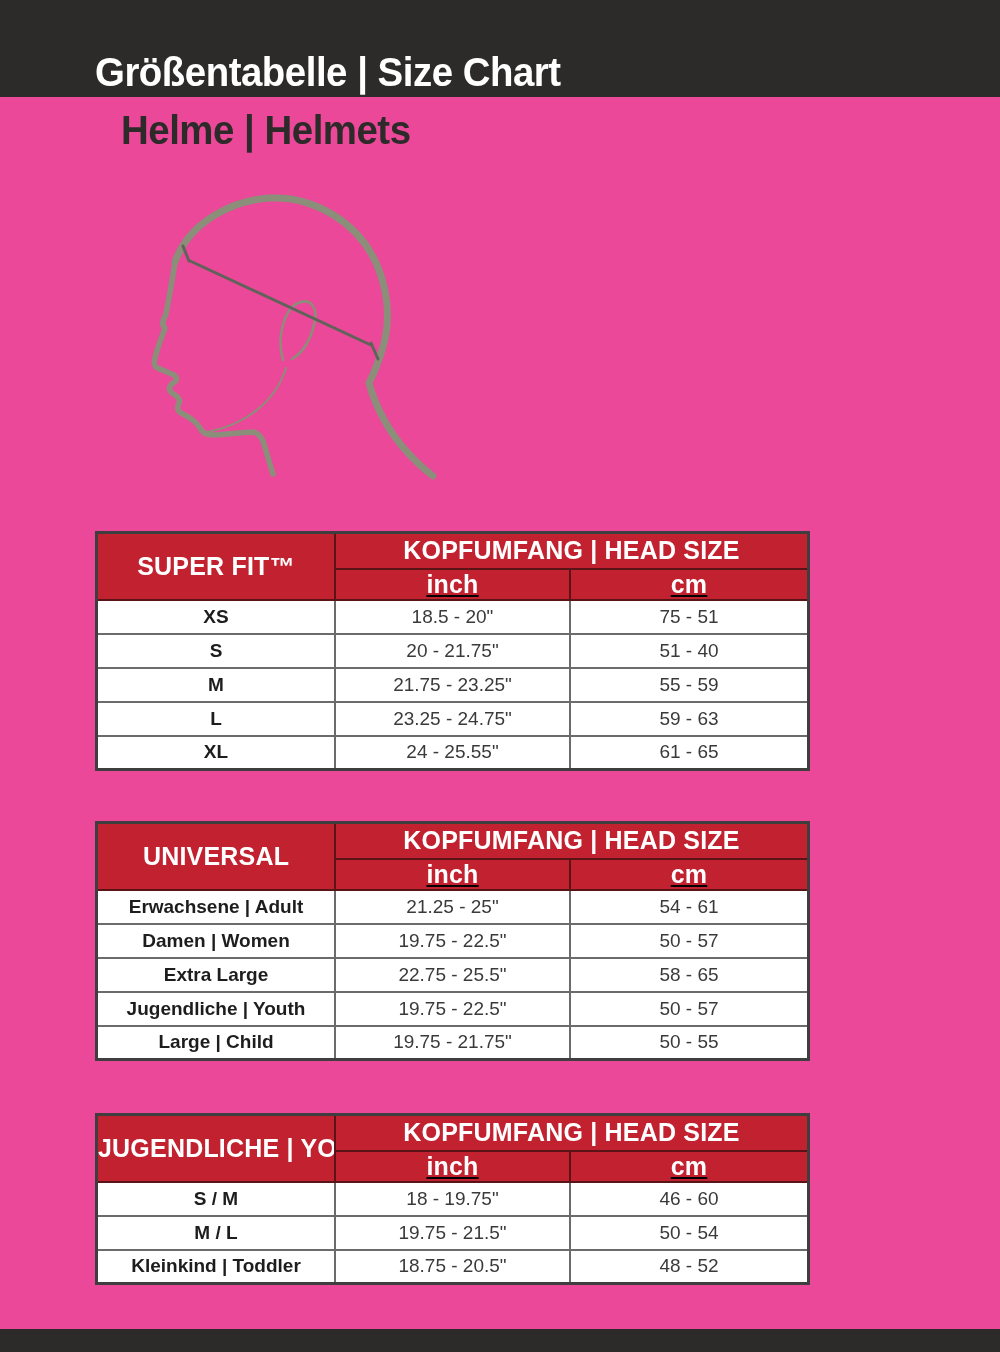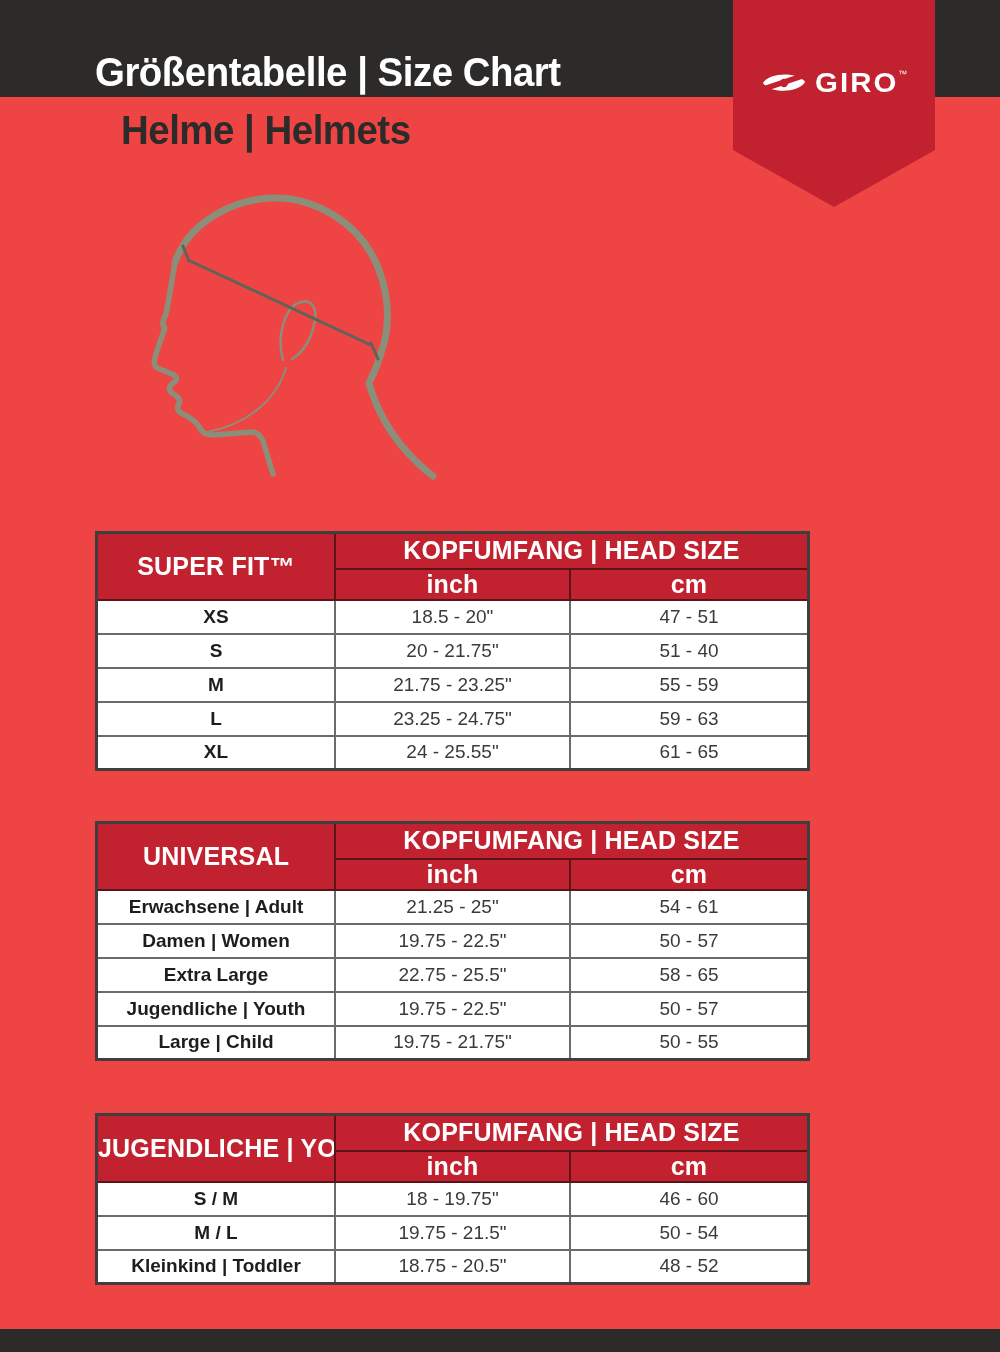--- a/index.html
+++ b/index.html
@@ -1,16 +1,16 @@
 <!DOCTYPE html>
 <html><head>
 <meta charset="utf-8">
 <style>
   html,body{margin:0;padding:0;background:#ffffff;font-family:"Liberation Sans",sans-serif;}
-  .page{position:relative;width:1000px;height:1352px;background:#ef4444;overflow:hidden;}
+  .page{position:relative;width:1000px;height:1352px;background:#ec4899;overflow:hidden;}
 
   
   .topbar{position:absolute;left:0;top:0;width:1000px;height:97px;background:#2d2b2a;}
   .footerbar{position:absolute;left:0;top:1329px;width:1000px;height:23px;background:#2d2b2a;}
 
   
   .title{position:absolute;left:95px;top:50px;font-size:40px;font-weight:bold;color:#ffffff;
          letter-spacing:-0.5px;line-height:1.1;white-space:nowrap;transform:scaleX(0.96);transform-origin:left;}
   .subtitle{position:absolute;left:121px;top:108px;font-size:40px;font-weight:bold;color:#2d2b2a;
          letter-spacing:-0.5px;line-height:1.1;white-space:nowrap;transform:scaleX(0.96);transform-origin:left;}
@@ -28,50 +28,36 @@
   .size-table{position:absolute;left:95px;width:715px;border-collapse:collapse;table-layout:fixed;
               border:3px solid #3e3e3e;}
   #table-superfit{top:531px;}
   #table-universal{top:821px;}
   #table-youth{top:1113px;}
   .size-table th,.size-table td{border:2px solid #6b6b6b;padding:0;text-align:center;vertical-align:middle;
               overflow:hidden;white-space:nowrap;}
   .size-table thead th{background:#c2212f;color:#ffffff;border-color:#5a1317;
               font-size:25px;font-weight:bold;letter-spacing:0.2px;}
   .size-table tr.h1{height:36px;}
-  .size-table tr.h2{height:26px;}
+  .size-table tr.h2{height:26px;text-decoration:underline;}
   .size-table tbody tr{height:34px;background:#ffffff;}
   .size-table tbody td{font-size:19px;font-weight:normal;color:#3a3a3a;}
   .size-table tbody td.size-label{font-weight:bold;color:#1d1d1d;}
 </style>
 </head>
 <body>
 
 <div class="page">
 
   <div class="topbar"></div>
   <div class="footerbar"></div>
 
   <div class="title">Größentabelle | Size Chart</div>
   <div class="subtitle">Helme | Helmets</div>
 
-  <div class="ribbon">
-    <svg width="202" height="210" viewBox="0 0 202 210">
-      <polygon points="0,0 202,0 202,150 101,207 0,150" fill="#c2212f"></polygon>
-    </svg>
-    <div class="logo-row">
-      <svg width="46" height="30" viewBox="0 0 50 30">
-        <path d="M2,15 C10,3 40,3 48,14 C41,26 10,27 2,15 Z" fill="#ffffff"></path>
-        <path d="M4,21 L46,7" stroke="#c2212f" stroke-width="6" stroke-linecap="round"></path>
-        <circle cx="25" cy="15" r="4.5" fill="#c2212f"></circle>
-      </svg>
-      <span class="giro-word">GIRO</span>
-      <span class="giro-tm">™</span>
-    </div>
-  </div>
 
   <div class="figure">
     <svg width="345" height="300" viewBox="0 0 345 300">
 
       <path d="M80,70 C95,28 140,8 175,6 C218,4 266,30 284,78 C293,102 296,131 287,158 C283,172 278,183 274,191 C278,206 288,231 306,253 C316,265 326,275 338,284" fill="none" stroke="#8b8e79" stroke-width="7" stroke-linecap="round"></path>
 
       <path d="M80,70 C77,90 74,106 71,122 C68,128 66,133 70,136 C66,147 62,157 60,166 C58,172 60,176 65,177 L79,183 C83,186 82,189 78,191 C74,194 73,198 77,201 C82,204 86,207 84,212 C81,216 83,220 88,222 C96,226 102,231 105,236 C107,241 112,243 119,243 L157,240 C162,240 165,243 168,249 L178,282" fill="none" stroke="#8b8e79" stroke-width="5.5" stroke-linecap="round" stroke-linejoin="round"></path>
 
       <path d="M113,240 C150,232 180,211 191,176" fill="none" stroke="#8b8e79" stroke-width="2" stroke-linecap="round"></path>
 
@@ -96,21 +82,21 @@
       </tr>
       <tr class="h2">
         <th>inch</th>
         <th>cm</th>
       </tr>
     </thead>
     <tbody>
       <tr>
         <td class="size-label">XS</td>
         <td>18.5 - 20"</td>
-        <td>47 - 51</td>
+        <td>75 - 51</td>
       </tr>
       <tr>
         <td class="size-label">S</td>
         <td>20 - 21.75"</td>
         <td>51 - 40</td>
       </tr>
       <tr>
         <td class="size-label">M</td>
         <td>21.75 - 23.25"</td>
         <td>55 - 59</td>

